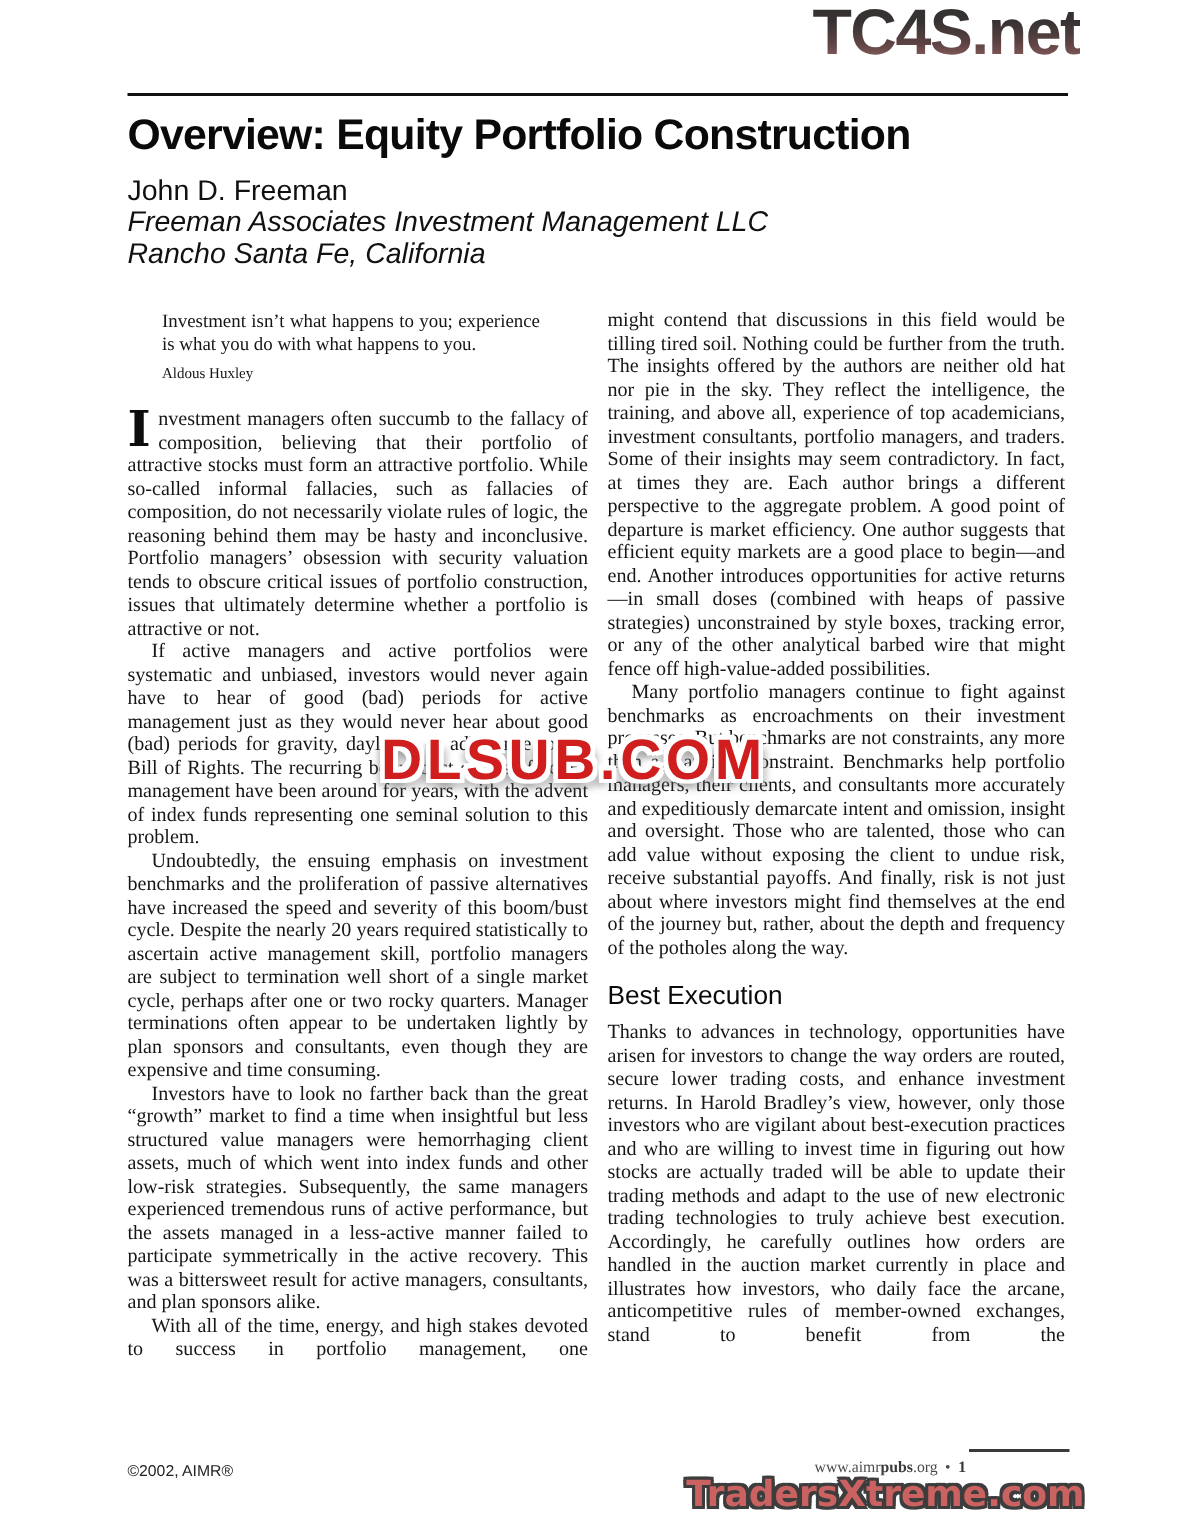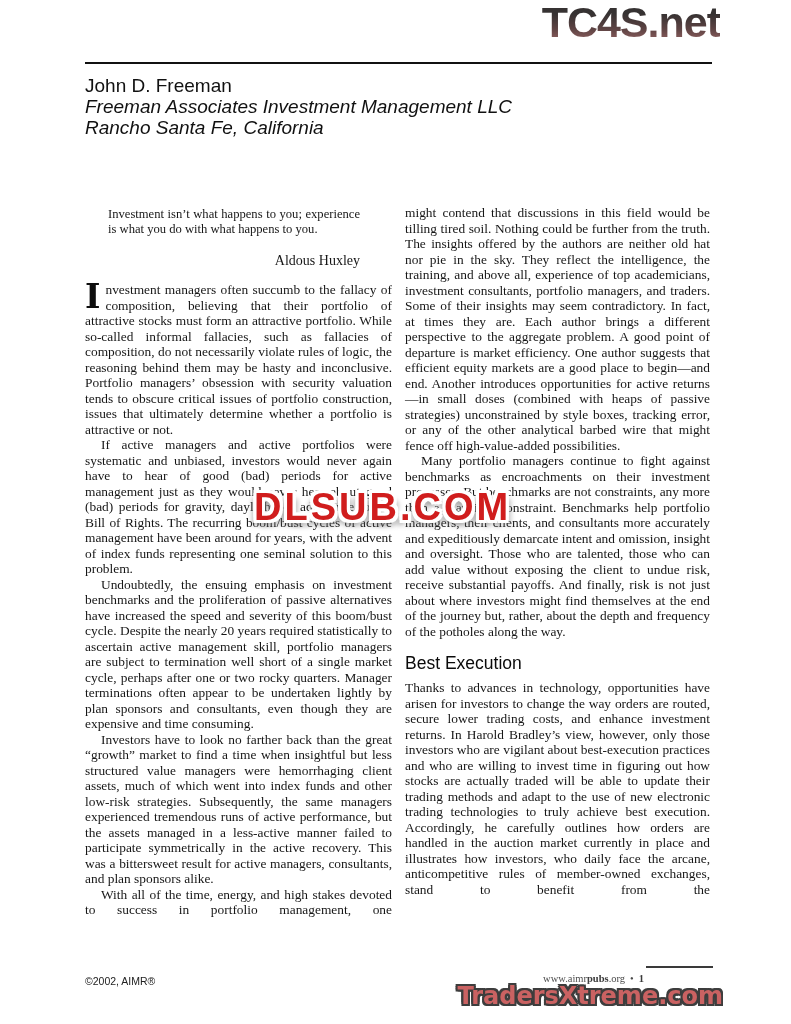--- a/index.html
+++ b/index.html
@@ -74,21 +74,21 @@
     text-indent:16px;
     hyphens:auto;-webkit-hyphens:auto;
   }
   .noindent{text-indent:0;}
   .cont-last{text-align-last:justify;}
 
   .epigraph{
     margin:2px 0 14px 23px;width:252px;
     font-size:12.6px;line-height:15px;text-align:justify;
   }
-  .epigraph-attrib{text-align:right;margin-top:16px;font-size:14px;}
+  .epigraph-attrib{margin-top:5px;font-size:10px;}
 
   .dropcap{
     float:left;
     font-family:"DejaVu Serif",serif;
     font-weight:bold;font-size:33px;line-height:26px;
     padding:2px 5px 0 0;
     color:#0d0d0d;
   }
 
   .section-heading{
@@ -115,20 +115,21 @@
 </style>
 </head>
 <body>
 
 <div class="page">
 
   <div class="wm-top">TC4S.net</div>
 
   <div class="header">
     <div class="header-rule"></div>
+    <h1 class="title">Overview: Equity Portfolio Construction</h1>
     <div class="byline first">John D. Freeman</div>
     <div class="byline italic">Freeman Associates Investment Management LLC</div>
     <div class="byline italic">Rancho Santa Fe, California</div>
   </div>
 
   <div class="cols">
 
     <div class="col col-left">
       <div class="epigraph">
         <div>Investment isn’t what happens to you; experience is what you do with what happens to you.</div>

